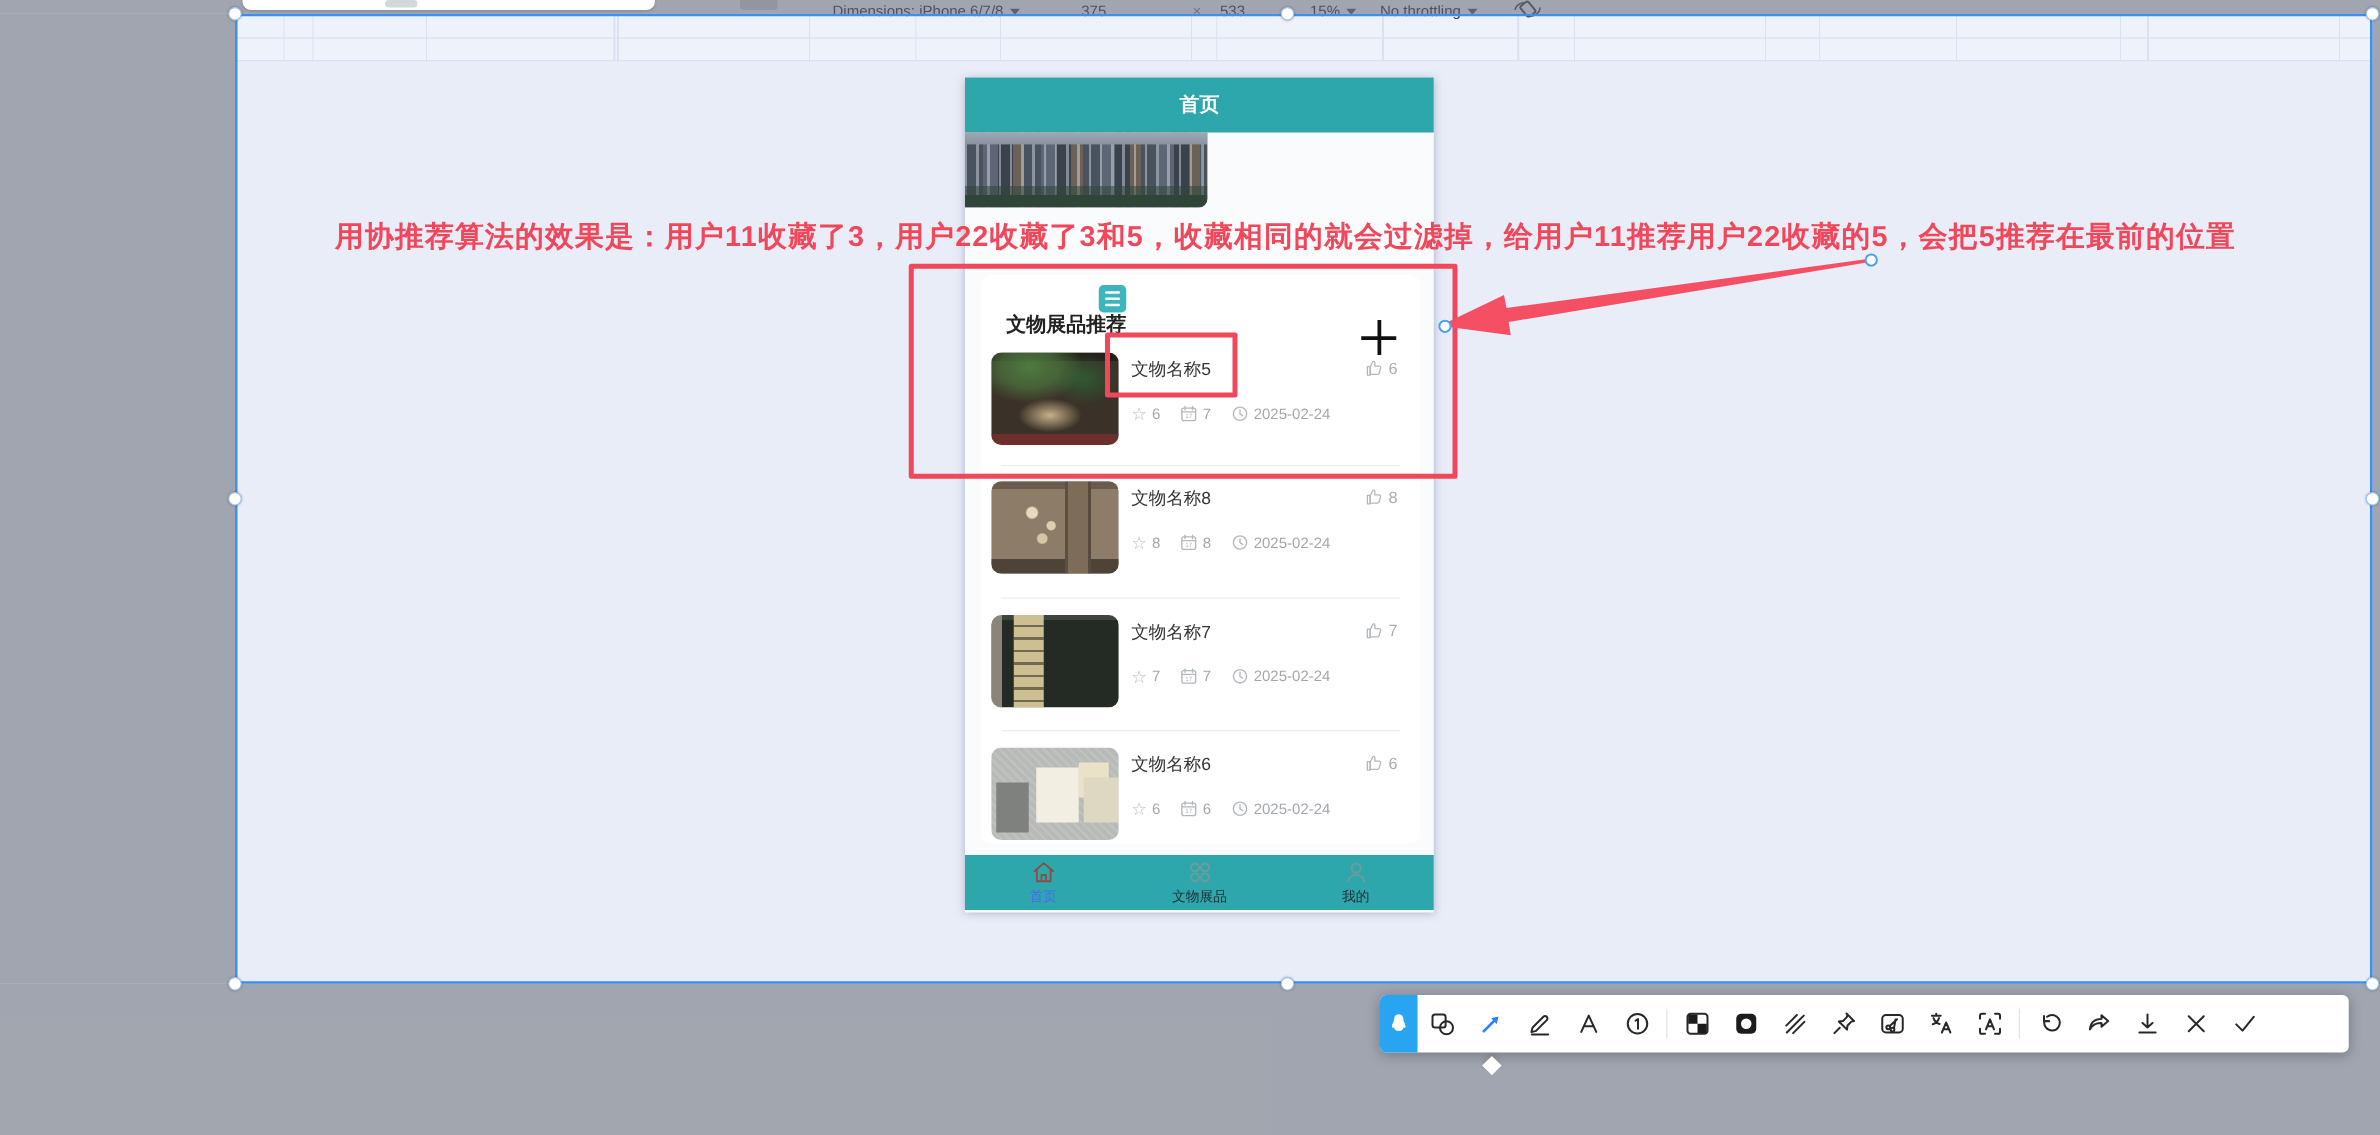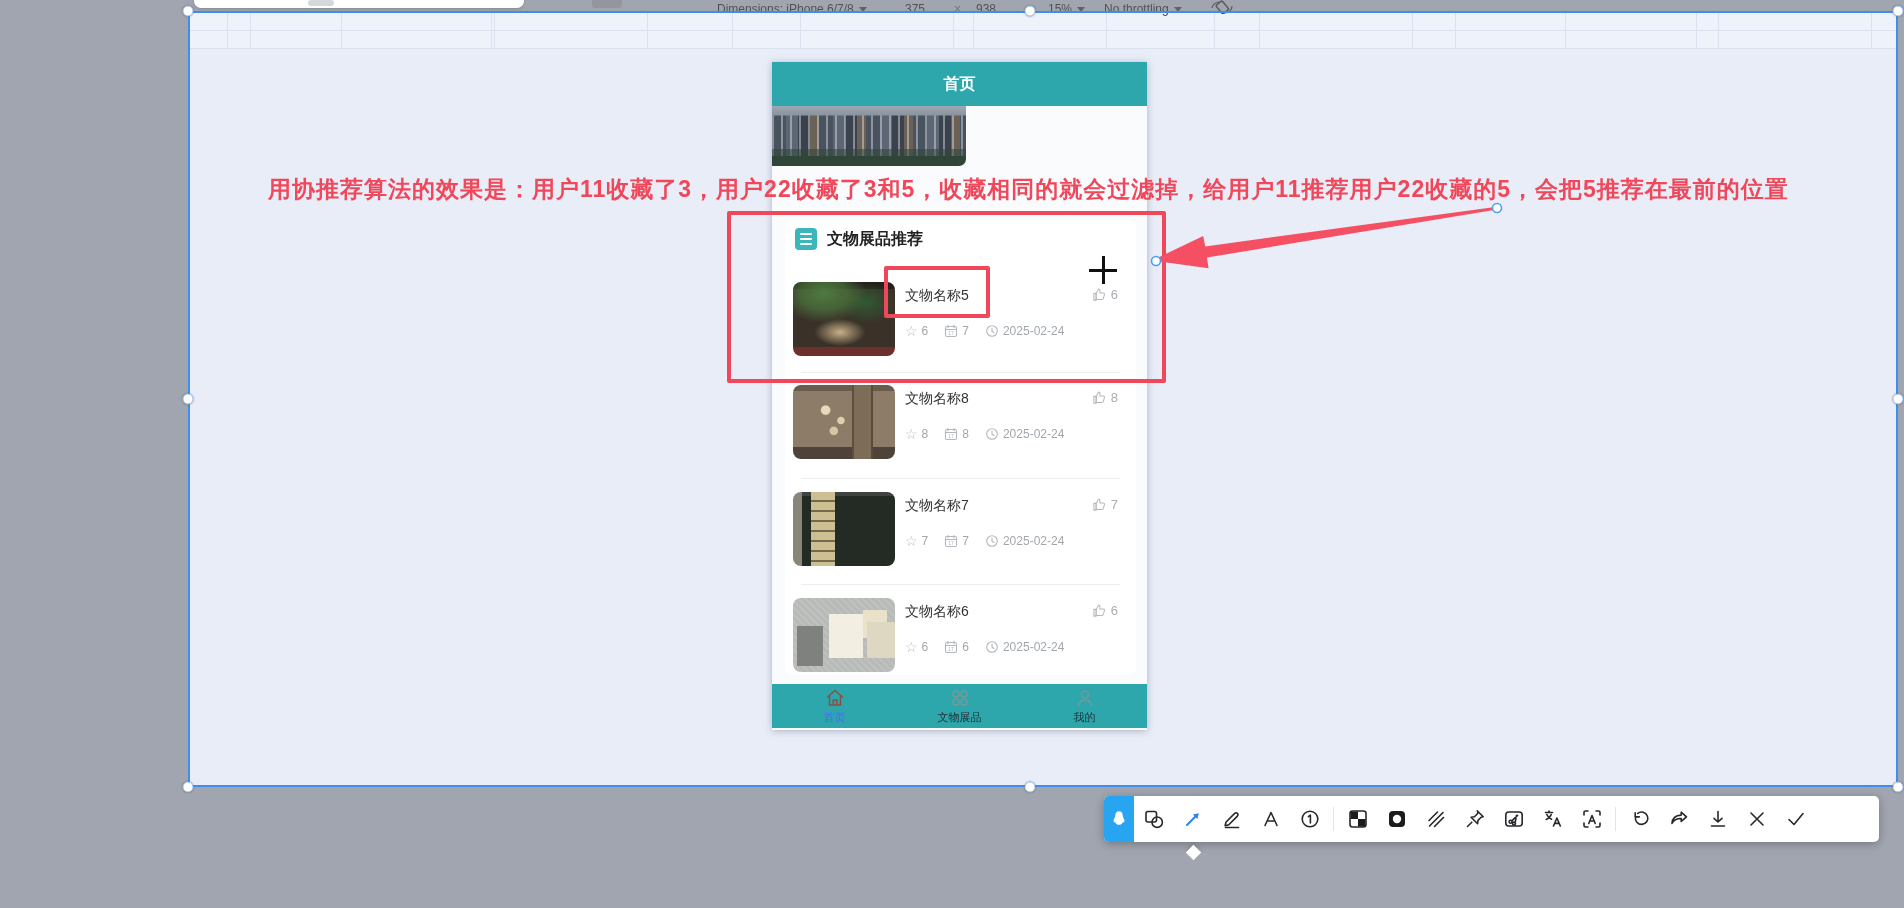--- a/index.html
+++ b/index.html
@@ -30,21 +30,21 @@
   .ph-header{position:absolute;left:0;top:0;width:100%;height:44px;background:#2da7ac;
       display:flex;align-items:center;justify-content:center;color:#fff;font-size:16px;font-weight:bold;}
   .banner{position:absolute;left:0;top:44px;width:194px;height:60px;border-radius:0 0 7px 0;
       background-color:#5a6472;
       background-image:
         linear-gradient(180deg,#9fa9b4 0,#8a94a1 9px,rgba(0,0,0,0) 10px),
         linear-gradient(0deg,#2f4537 0 10px,rgba(47,69,55,.55) 10px 17px,rgba(0,0,0,0) 17px),
         repeating-linear-gradient(90deg,rgba(225,228,233,.45) 0 2px,rgba(0,0,0,0) 2px 9px),
         repeating-linear-gradient(90deg,#49525f 0 14px,#5d6675 14px 26px,#3a424d 26px 38px,#6b6157 38px 47px);}
   .card{position:absolute;left:13px;top:158px;width:351px;height:455px;background:#fff;border-radius:8px;}
-  .sec-head{position:absolute;left:10px;top:8px;display:flex;align-items:center;}
+  .sec-head{position:absolute;left:10px;top:8px;display:flex;align-items:flex-end;flex-direction:column;}
   .sec-ic{width:22px;height:22px;border-radius:4px;background:#3bb6ba;display:flex;flex-direction:column;
       justify-content:center;align-items:center;gap:3px;}
   .sec-ic i{display:block;width:12px;height:2px;background:#fff;border-radius:1px;}
   .sec-title{margin-left:10px;font-size:16px;font-weight:bold;color:#222;}
   .sep{position:absolute;left:16px;width:319px;border-top:1px solid #ededed;}
   .item{position:absolute;left:0;width:351px;height:76px;}
   .thumb{position:absolute;left:8px;top:0;width:102px;height:74px;border-radius:8px;background:#888;}
   .th0{background-color:#3a3228;background-image:
       radial-gradient(60px 40px at 30% 16%,#4e7a3f 0,rgba(78,122,63,.65) 40%,rgba(0,0,0,0) 72%),
       radial-gradient(42px 30px at 72% 28%,#2f5a33 0,rgba(0,0,0,0) 70%),
@@ -121,24 +121,24 @@
   .ico-stroke{fill:none;stroke:#26282b;stroke-width:1.6;stroke-linecap:round;stroke-linejoin:round;}
   .meta-ic{fill:none;stroke:#b3b8be;stroke-width:1.1;stroke-linecap:round;stroke-linejoin:round;}
 </style>
 </head>
 <body>
 
 <div class="stage">
 
   <div class="grid-rows"></div>
 
-  <span class="dt-text" style="left:717px"><span>Dimensions: iPhone 6/7/8</span><i class="caret-down"></i></span>
-  <span class="dt-text" style="left:905px">375</span>
+  <span class="dt-text" style="left:666px"><span>Dimensions: iPhone 6/7/8</span><i class="caret-down"></i></span>
+  <span class="dt-text" style="left:865px">375</span>
   <span class="dt-text" style="left:954px;color:#80868b">×</span>
-  <span class="dt-text" style="left:976px">938</span>
+  <span class="dt-text" style="left:976px">533</span>
   <span class="dt-text" style="left:1048px"><span>15%</span><i class="caret-down"></i></span>
   <span class="dt-text" style="left:1104px"><span>No throttling</span><i class="caret-down"></i></span>
   <span class="rotate-ic">
     <svg width="24" height="14" viewBox="0 0 24 14">
         <g fill="none" stroke="#4a4d52" stroke-width="1.5">
           <rect x="8" y="2" width="8" height="11" rx="1.5" transform="rotate(-40 12 7)"></rect>
           <path d="M2 8a10 7 0 0 1 7-6M22 6a10 7 0 0 1-7 7" stroke-width="1.2"></path>
         </g>
       </svg>
   </span>

